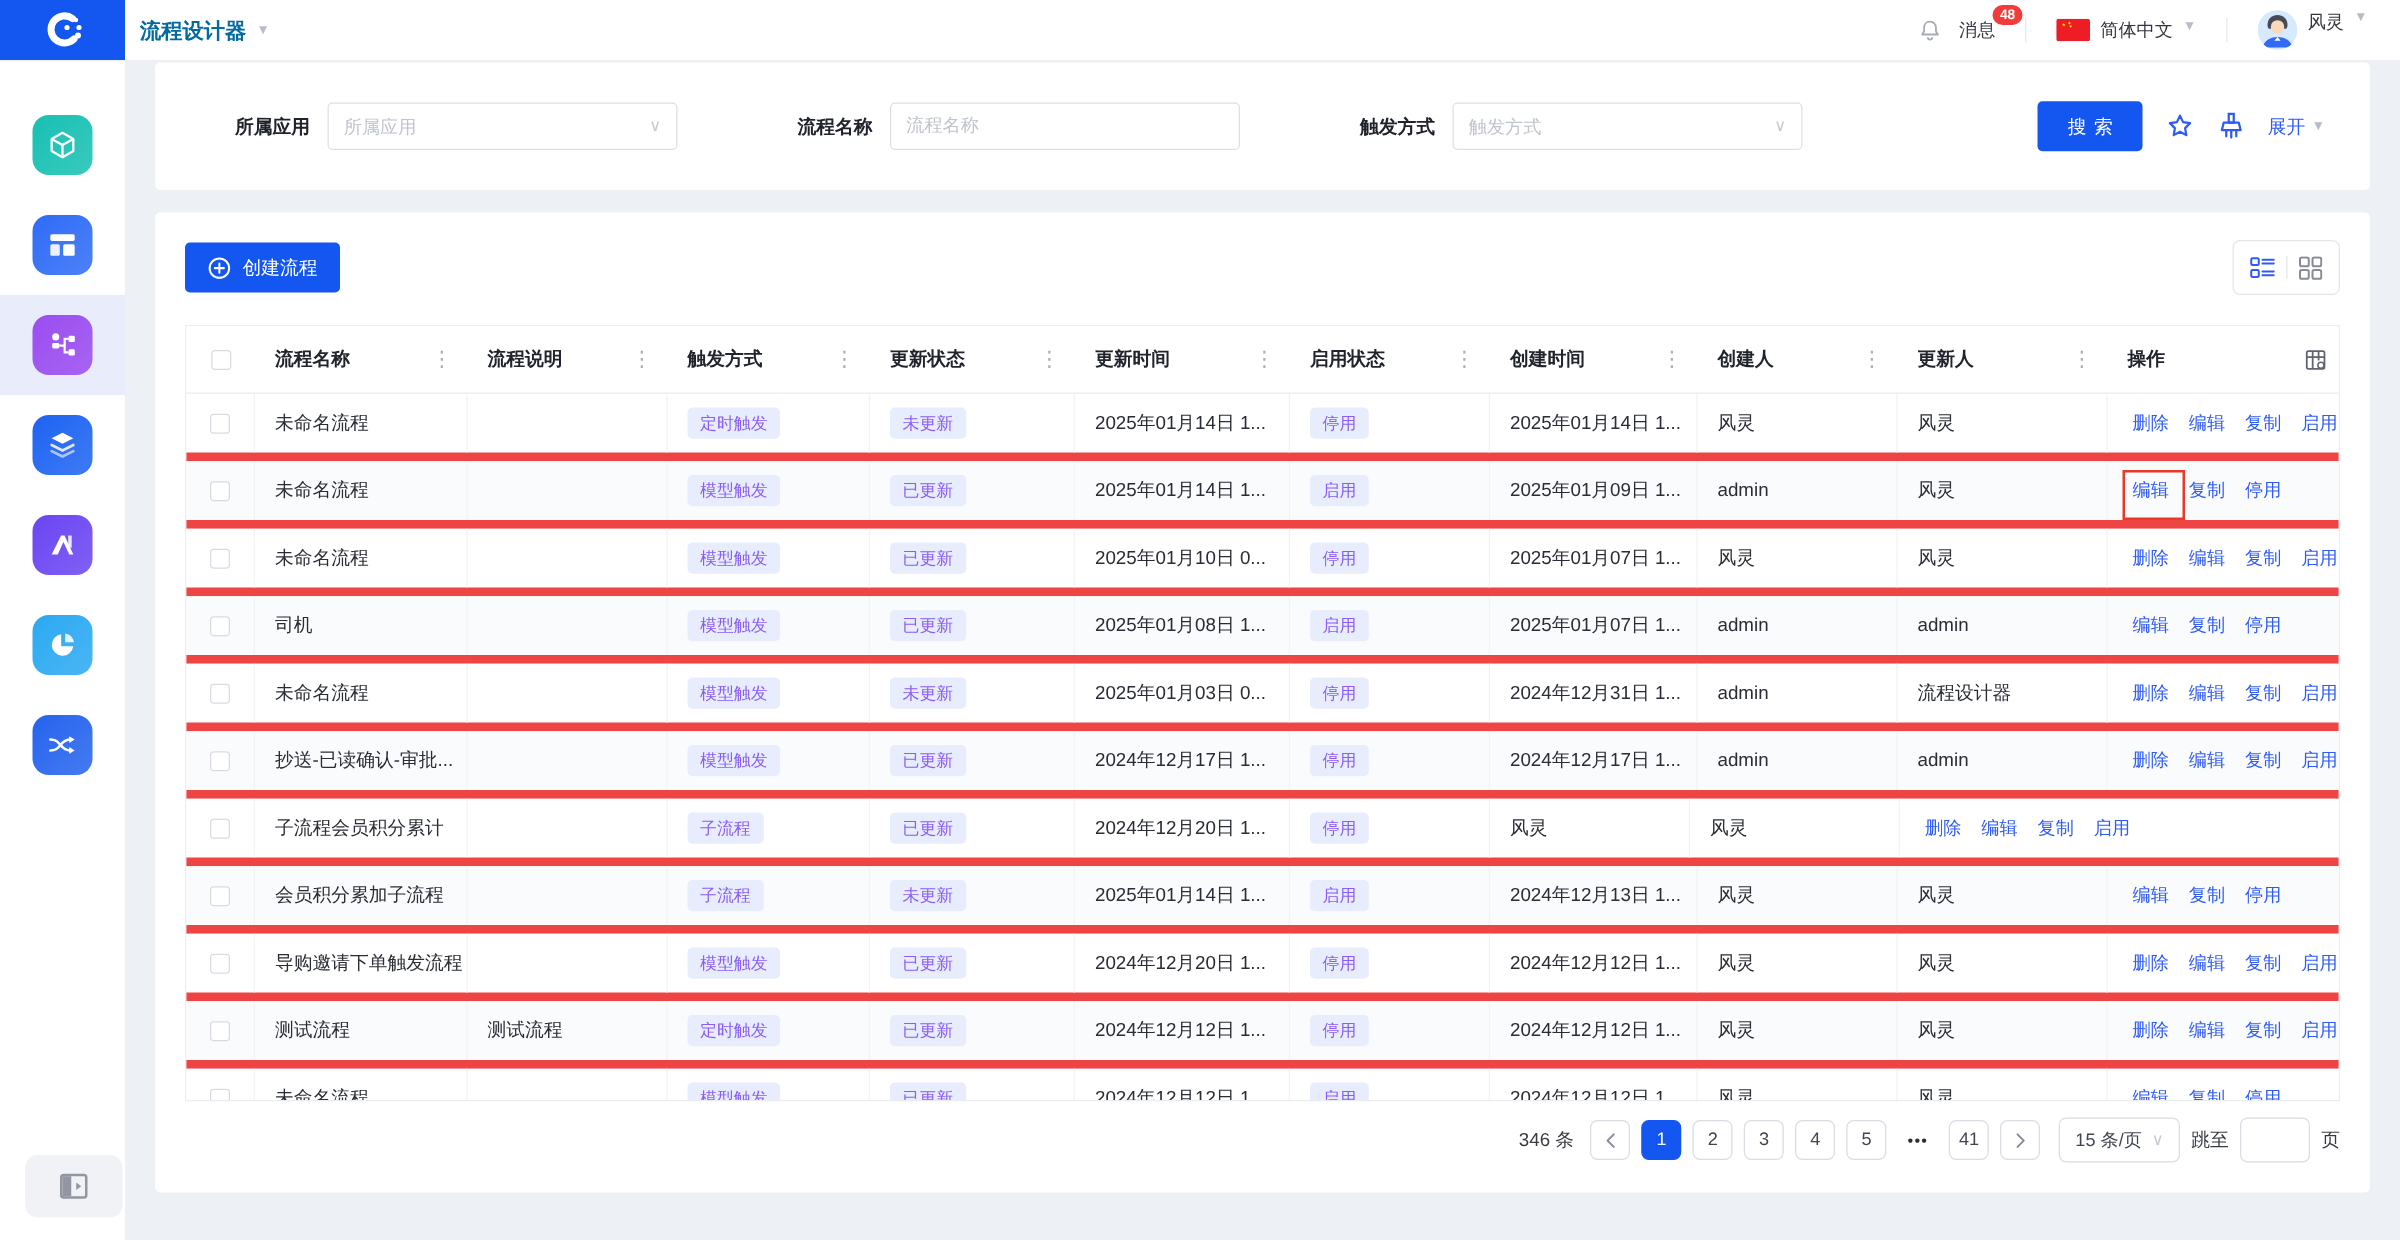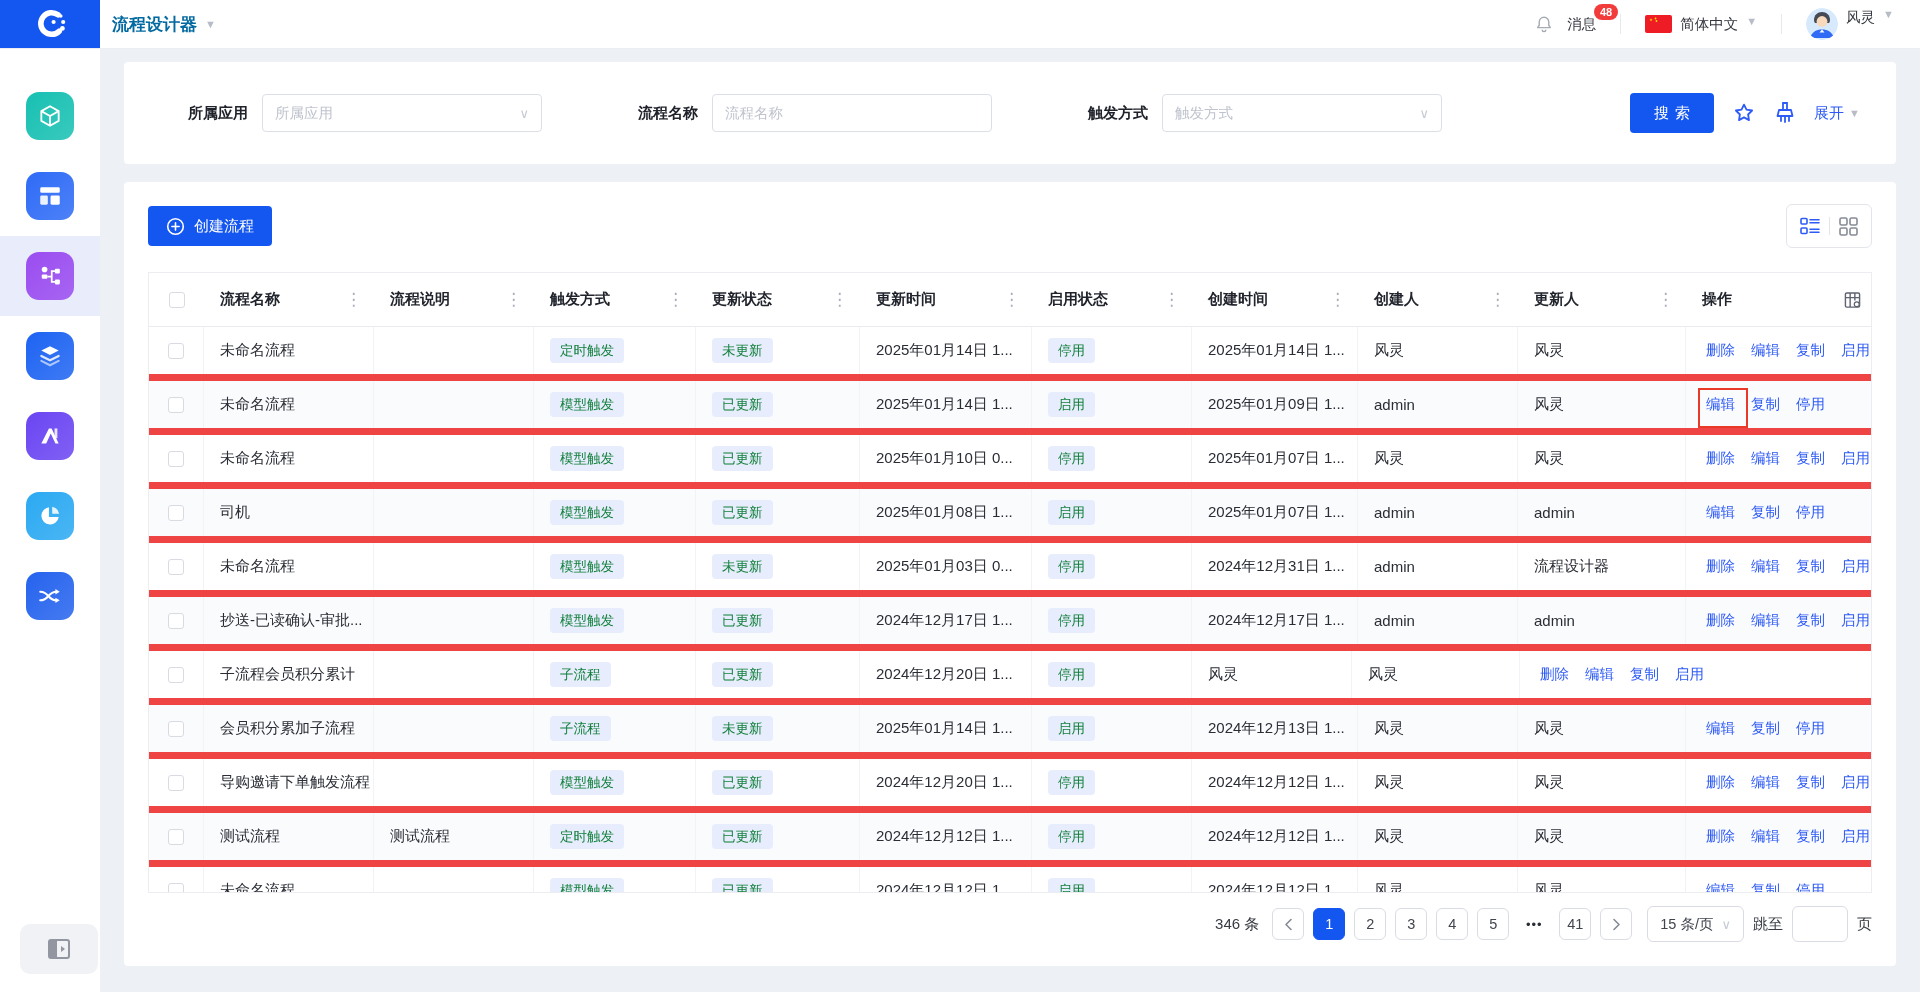--- a/index.html
+++ b/index.html
@@ -23,21 +23,21 @@
 
   
   .sidebar { position:absolute; left:0; top:48px; width:100px; height:944px; background:#fff; z-index:10; }
   .side-list { padding-top:28px; }
   .side-item { width:100px; height:80px; display:flex; align-items:center; justify-content:center; cursor:pointer; }
   .side-item.active { background:#E9EDFB; }
   .app-icon { width:48px; height:48px; border-radius:13px; display:flex; align-items:center; justify-content:center; }
   .collapse-btn { position:absolute; left:20px; bottom:18px; width:78px; height:50px; background:#F1F2F5; border-radius:10px; display:flex; align-items:center; justify-content:center; cursor:pointer; }
 
   
-  .main { position:absolute; left:100px; top:48px; width:1820px; height:944px; background:#EDF0F5; padding:14px 24px 0 24px; }
+  .main { position:absolute; left:100px; top:48px; width:1820px; height:944px; background:#EDF0F5; padding:2px 24px 0 24px; }
 
   .filter-card { background:#fff; border-radius:4px; height:102px; display:flex; align-items:center; padding:0 36px 0 64px; }
   .f-field { display:flex; align-items:center; }
   .f-field + .f-field { margin-left:96px; }
   .f-label { font-size:15px; font-weight:700; color:#20232b; margin-right:14px; white-space:nowrap; }
   .f-control { width:280px; height:38px; border:1px solid #DCDFE6; border-radius:4px; background:#fff; display:flex; align-items:center; padding:0 12px; }
   .f-placeholder { color:#BFC3CD; font-size:14.5px; flex:1; }
   .f-chevron { color:#C6CAD2; font-size:13px; }
   .f-input { border:none; outline:none; flex:1; font-size:14.5px; font-family:inherit; color:#33363e; }
   .f-input::placeholder { color:#BFC3CD; }
@@ -60,21 +60,21 @@
   .kebab { color:#A9AEB8; font-size:17px; line-height:1; cursor:pointer; padding:0 4px; }
   .th-settings { position:absolute; right:10px; top:50%; transform:translateY(-50%); cursor:pointer; display:flex; }
   .t-body { height:565px; overflow:hidden; }
   .t-row { display:flex; height:54px; align-items:stretch; border-bottom:7px solid #ef4444; background:#fff; }
   .t-row.alt { background:#FAFBFC; }
   .td { display:flex; align-items:center; padding-left:16px; flex:0 0 auto; border-right:1px solid #F2F3F6; overflow:hidden; white-space:nowrap; }
   .td.last { border-right:none; }
   .cell-text { font-size:15px; color:#2A2D35; }
   .cb-cell { justify-content:center; padding-left:0; }
   .checkbox { width:16px; height:16px; border:1.5px solid #D8DBE2; border-radius:3px; background:#fff; cursor:pointer; }
-  .tag { background:#E7EDFD; color:#15803d; font-size:13.5px; border-radius:4px; padding:6px 10px; line-height:1; }
+  .tag { background:#E7EDFD; color:#8b5cf6; font-size:13.5px; border-radius:4px; padding:6px 10px; line-height:1; }
   .actions-cell { gap:16px; padding-left:20px; position:relative; display:flex; align-items:center; }
   .action-link { color:#2E5BF6; font-size:14.5px; cursor:pointer; white-space:nowrap; flex:0 0 auto; }
   .red-box { position:absolute; left:12px; top:7px; width:50px; height:40px; border:2px solid #E8392B; pointer-events:none; }
 
   .pagination { position:absolute; right:24px; bottom:24px; display:flex; align-items:center; gap:9px; }
   .pg-total { font-size:15px; color:#383b42; margin-right:4px; }
   .pg-btn { min-width:32px; height:32px; border:1px solid #D9DCE3; border-radius:6px; background:#fff; color:#41454e; font-size:14.5px; display:flex; align-items:center; justify-content:center; cursor:pointer; font-family:inherit; }
   .pg-btn.active { background:#1456F0; border-color:#1456F0; color:#fff; }
   .pg-ellipsis { border:none; background:none; letter-spacing:1px; font-size:13px; color:#2b2e35; }
   .pg-size { height:36px; border:1px solid #D9DCE3; border-radius:6px; background:#fff; display:flex; align-items:center; gap:8px; padding:0 12px; cursor:pointer; margin-left:6px; }

